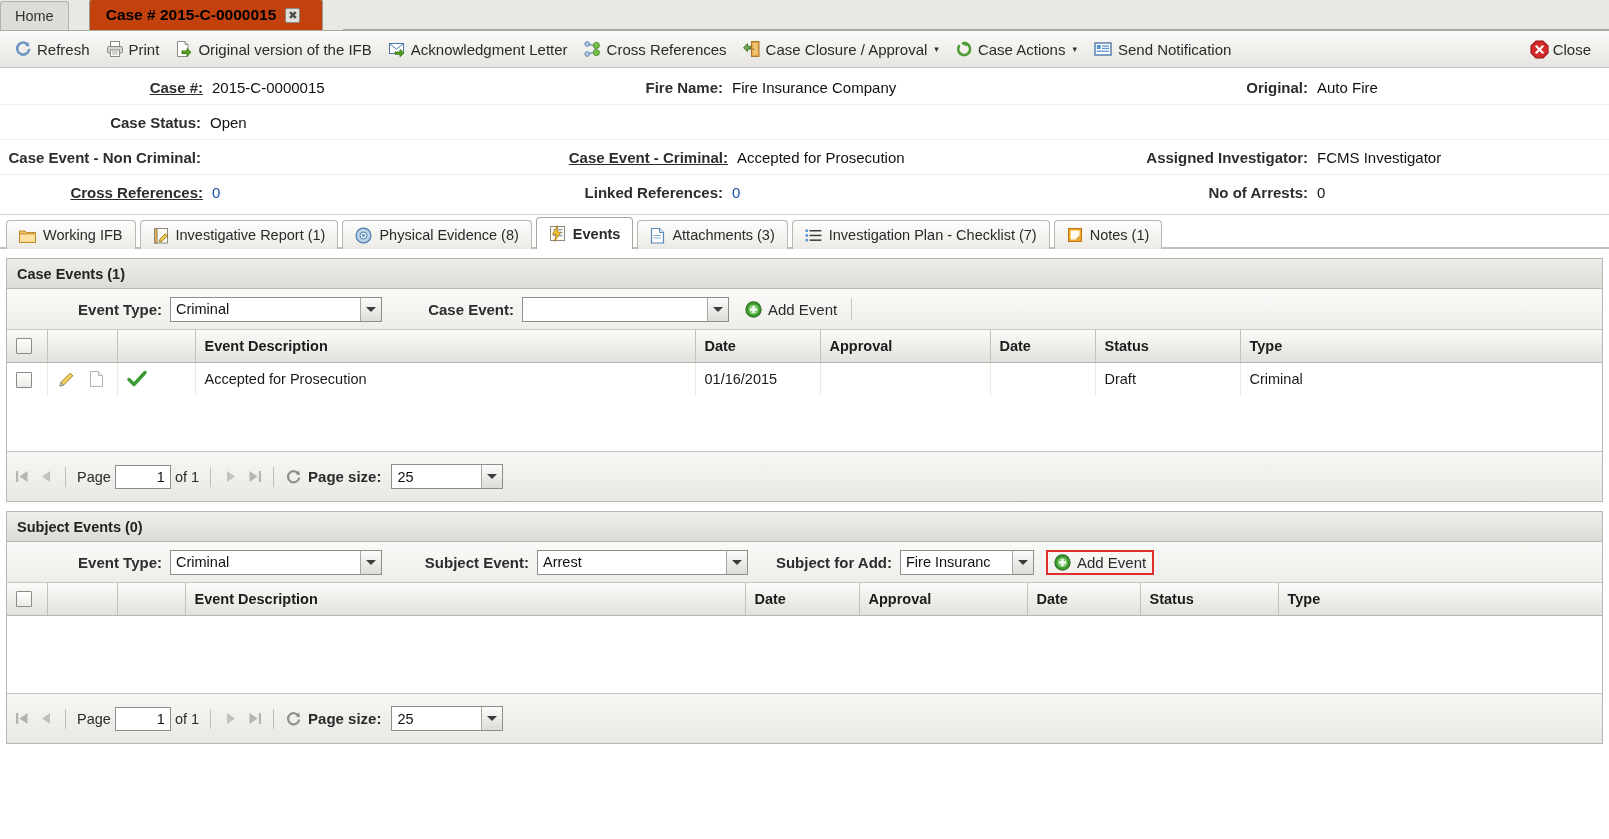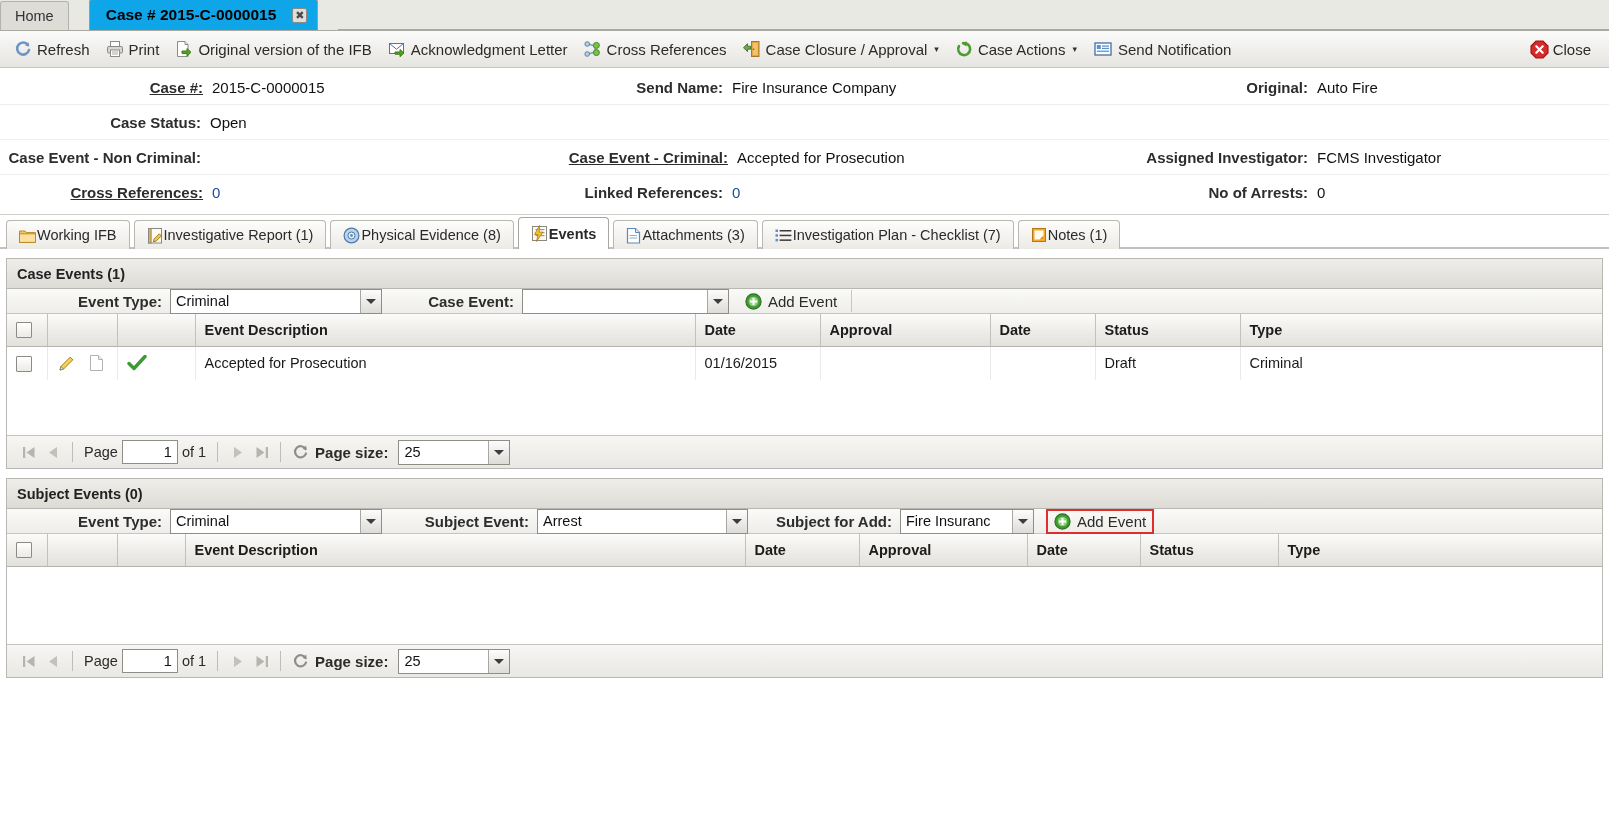--- a/index.html
+++ b/index.html
@@ -32,28 +32,27 @@
     font-size: 14.5px;
     color: #333;
     background: #dedcd6;
     border: 1px solid #b4b2ac;
     border-bottom: none;
     border-radius: 3px 3px 0 0;
     margin-right: 20px;
     cursor: pointer;
   }
   .wtab.active {
-    background: #0ea5e9;
+    background: #c2410c;
     font-weight: bold;
     font-size: 15.5px;
     color: #000;
     height: 31px;
     border-color: #9d9b95;
-    padding: 0 10px 0 16px;
-    gap: 7px;
+    padding: 0 22px 0 16px;
   }
   .wtab .closebox {
     display: inline-block;
     width: 15px; height: 15px;
     margin-left: 9px;
     border: 1px solid #8d8b86;
     background: #dfdedb;
     border-radius: 2px;
     font-size: 11px; font-weight: normal;
     line-height: 13px; text-align: center;
@@ -147,21 +146,21 @@
   .sectiontabs::after {
     content: "";
     position: absolute;
     left: 0; right: 0; bottom: 0;
     height: 2px;
     background: #c3c1bb;
   }
   .stab {
     display: flex;
     align-items: center;
-    gap: 1px;
+    gap: 7px;
     height: 29px;
     padding: 0 12px;
     margin-right: 4px;
     font-size: 14.5px;
     color: #2a2a2a;
     background: linear-gradient(to bottom, #fdfdfc, #eceae5);
     border: 1px solid #b9b7b1;
     border-bottom: none;
     border-radius: 4px 4px 0 0;
     cursor: pointer;
@@ -185,21 +184,21 @@
     background: linear-gradient(to bottom, #efeeea 0%, #dddbd5 100%);
     border-bottom: 1px solid #b9b7b1;
     display: flex;
     align-items: center;
     padding-left: 10px;
     font-weight: bold;
     font-size: 14.5px;
     color: #222;
   }
   .filterbar {
-    height: 25px;
+    height: 41px;
     background: linear-gradient(to bottom, #fafaf8, #eeedea);
     border-bottom: 1px solid #c6c4be;
     display: flex;
     align-items: center;
     padding-left: 8px;
   }
   .flab {
     font-weight: bold;
     font-size: 15px;
     color: #2d2d2d;
@@ -286,26 +285,26 @@
     border: 1px solid #8d8b86;
     background: linear-gradient(to bottom, #ffffff, #eceae6);
     display: inline-block;
     border-radius: 1px;
     cursor: pointer;
     vertical-align: middle;
   }
 
   
   .pager {
-    height: 33px;
+    height: 50px;
     background: linear-gradient(to bottom, #f7f6f4, #e9e8e4);
     border-top: 1px solid #c6c4be;
     display: flex;
     align-items: center;
-    padding-left: 10px;
+    padding-left: 3px;
     gap: 0;
   }
   .pgicon {
     width: 24px; height: 24px;
     display: flex; align-items: center; justify-content: center;
     cursor: pointer;
   }
   .pgsep { width: 1px; height: 20px; background: #bfbdb7; margin: 0 7px; }
   .pgtext { font-size: 14.5px; color: #2b2b2b; padding: 0 4px; }
   .pginput {
@@ -445,21 +444,21 @@
 </div>
 
 <div class="infogrid">
 
   <div class="inforow">
     <div class="icell c1">
       <span class="ilab">Case #:</span>
       <span class="ival">2015-C-0000015</span>
     </div>
     <div class="icell c2">
-      <span class="ilab">Send Name:</span>
+      <span class="ilab">Fire Name:</span>
       <span class="ival">Fire Insurance Company</span>
     </div>
     <div class="icell c3">
       <span class="ilab">Original:</span>
       <span class="ival">Auto Fire</span>
     </div>
   </div>
 
   <div class="inforow">
     <div class="icell c2">

